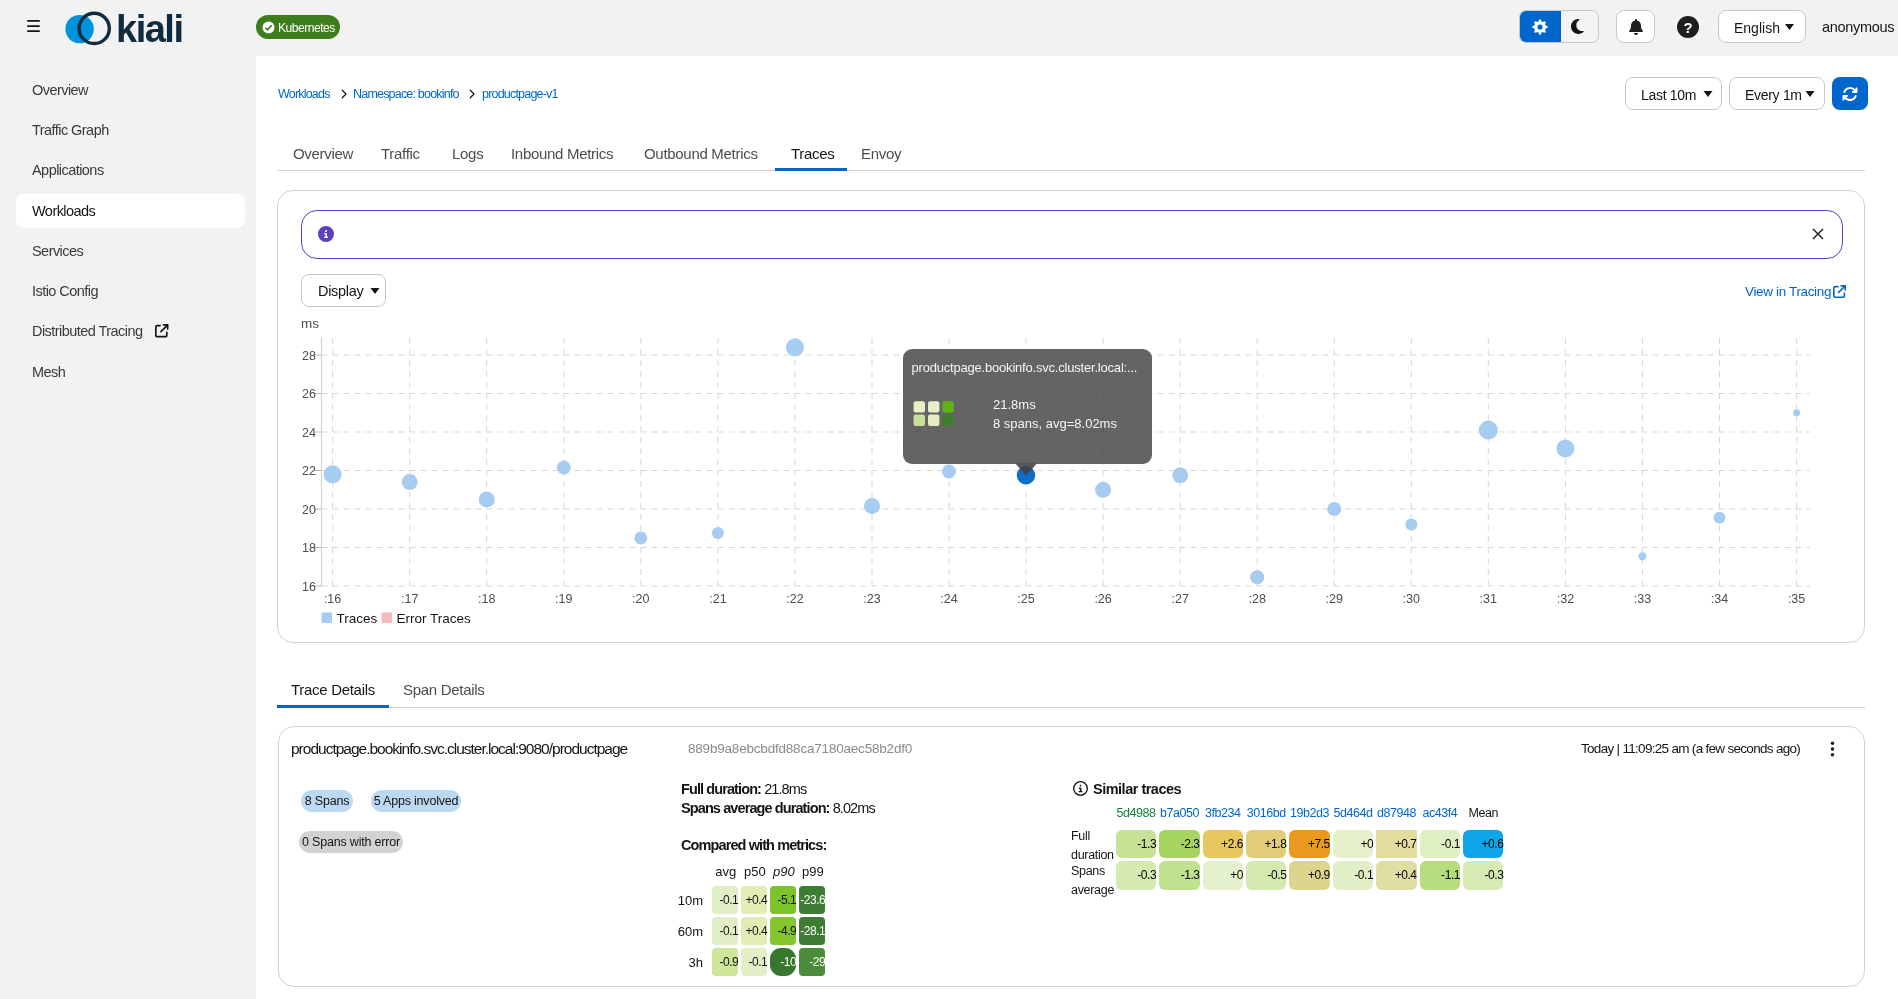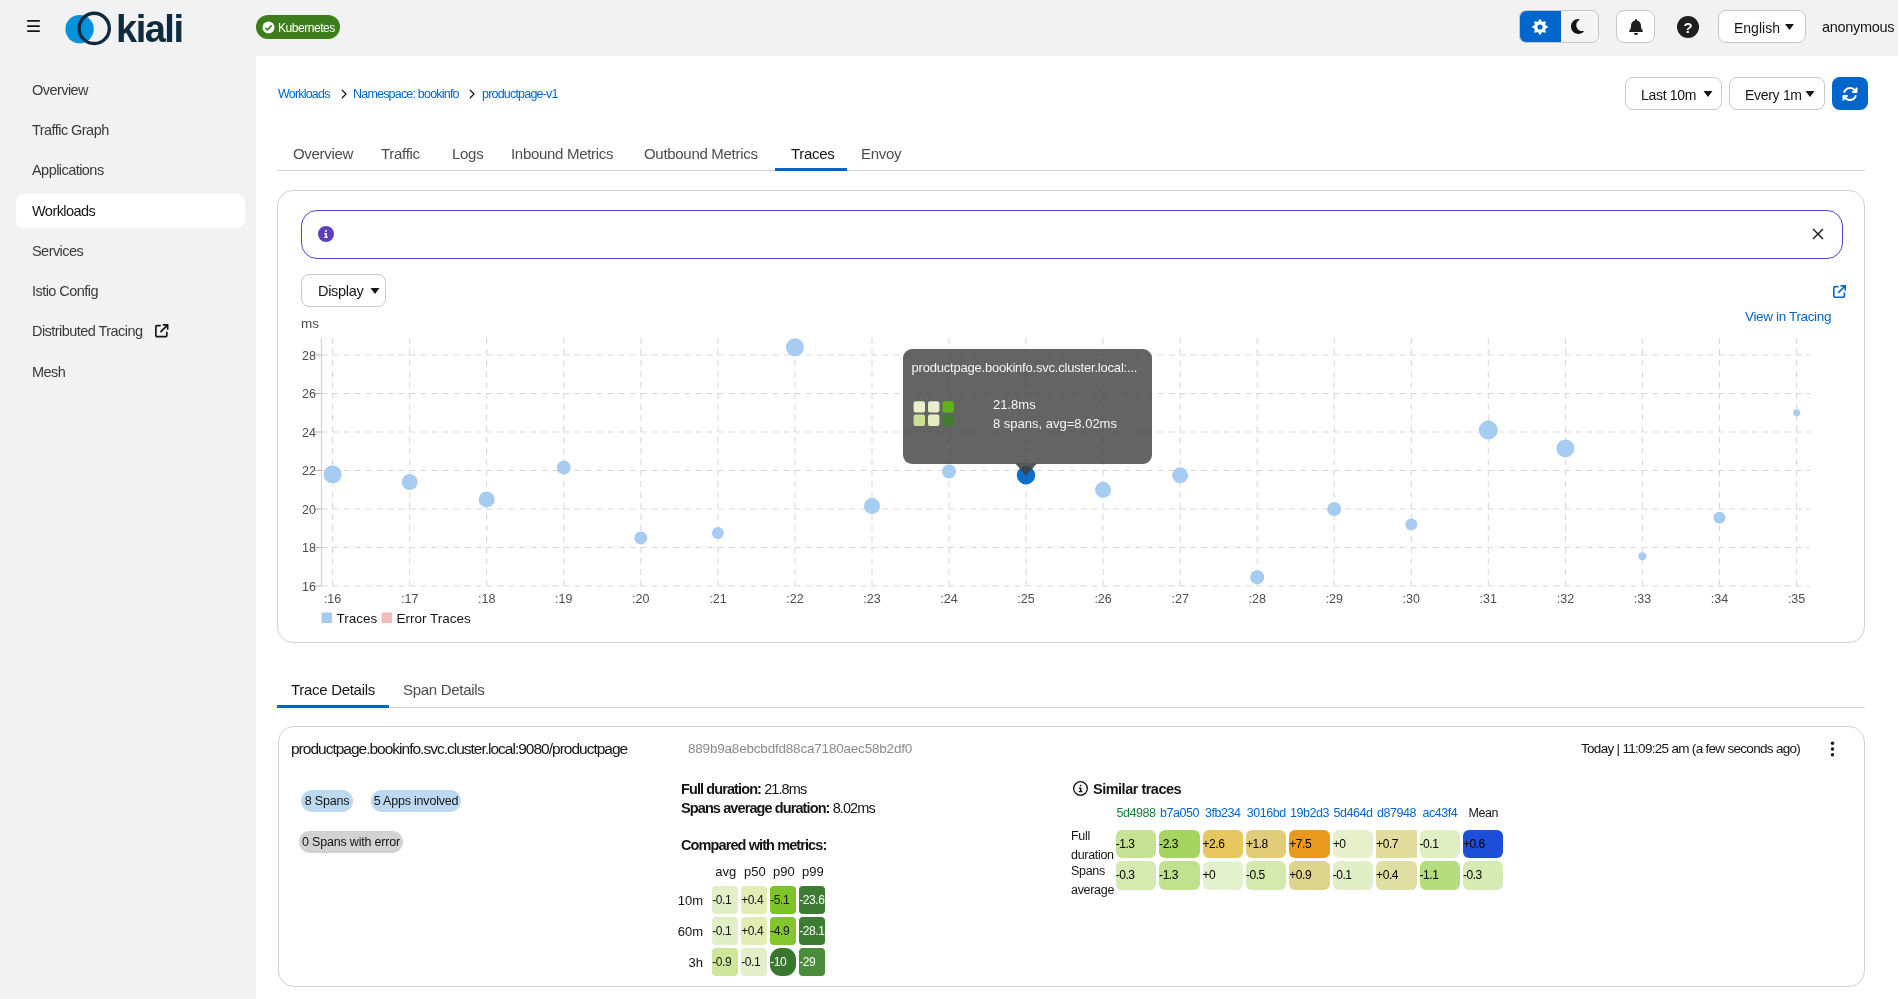--- a/index.html
+++ b/index.html
@@ -7,21 +7,21 @@
   #page { position:relative; width:1898px; height:999px; overflow:hidden; background:#fff; }
   .abs { position:absolute; }
   .masthead { left:0; top:0; width:1898px; height:56px; background:#f2f2f2; }
   .sidebar { left:0; top:56px; width:256px; height:943px; background:#f2f2f2; }
   .navitem { position:absolute; left:32px; font-size:14.5px; letter-spacing:-0.55px; color:#3a3a3a; }
   .navsel { position:absolute; left:16px; width:229px; height:34px; background:#fff; border-radius:8px; }
   .btn { position:absolute; background:#fff; border:1px solid #c7c7c7; border-radius:8px; font-size:14px; color:#151515; }
   .link { color:#0066cc; }
   .tab { font-size:15px; letter-spacing:-0.3px; color:#4d4d4d; }
   .pill { height:22px; border-radius:11px; font-size:12.5px; letter-spacing:-0.2px; color:#151515; text-align:center; line-height:22px; }
-  .cell { border-radius:4px; font-size:12px; letter-spacing:-0.45px; text-align:left; }
+  .cell { border-radius:4px; font-size:12px; letter-spacing:-0.45px; text-align:right; }
   .ctr { text-align:center; }
 </style>
 </head>
 <body>
 <div id="page">
 
   <div class="abs masthead"></div>
   <svg class="abs" style="left:27px;top:19px" width="14" height="15">
     <rect x="0" y="1" width="13" height="1.8" rx="0.9" fill="#151515"></rect>
     <rect x="0" y="6.2" width="13" height="1.8" rx="0.9" fill="#151515"></rect>
@@ -127,21 +127,21 @@
   </svg>
   <svg class="abs" style="left:1812px;top:228px" width="12" height="12" viewBox="0 0 12 12">
     <path d="M1 1 L11 11 M11 1 L1 11" stroke="#151515" stroke-width="1.4"></path>
   </svg>
 
   <div class="btn" style="left:301px;top:274px;width:85px;height:33px;"></div>
   <div class="abs" style="left:318px;top:283px;font-size:14.5px;letter-spacing:-0.3px;color:#151515;">Display</div>
   <svg class="abs" style="left:370px;top:287px" width="10" height="8">
       <path d="M0.5 1 L9.5 1 L5 7 Z" fill="#151515"></path>
     </svg>
-  <div class="abs link" style="left:1745px;top:284px;font-size:13.5px;letter-spacing:-0.35px;margin-top:25px;">View in Tracing</div>
+  <div class="abs link" style="left:1745px;top:284px;font-size:13.5px;letter-spacing:-0.35px;">View in Tracing</div>
   <svg class="abs" style="left:1833px;top:285px" width="13" height="13" viewBox="0 0 512 512">
     <path fill="#0066cc" d="M320 0c-17.7 0-32 14.3-32 32s14.3 32 32 32h82.7L201.4 265.4c-12.5 12.5-12.5 32.8 0 45.3s32.8 12.5 45.3 0L448 109.3V192c0 17.7 14.3 32 32 32s32-14.3 32-32V32c0-17.7-14.3-32-32-32H320zM80 32C35.8 32 0 67.8 0 112V432c0 44.2 35.8 80 80 80H400c44.2 0 80-35.8 80-80V320c0-17.7-14.3-32-32-32s-32 14.3-32 32V432c0 8.8-7.2 16-16 16H80c-8.8 0-16-7.2-16-16V112c0-8.8 7.2-16 16-16H192c17.7 0 32-14.3 32-32s-14.3-32-32-32H80z"></path>
   </svg>
 
   <svg class="abs" style="left:290px;top:315px" width="1530" height="320" viewBox="0 0 1530 320" font-family="Liberation Sans, sans-serif">
   <text x="11" y="13" font-size="13.5" fill="#4d4d4d">ms</text>
   <path d="M31.5 23 V 271" stroke="#d2d2d2" stroke-width="1.2" fill="none"></path>
   <path d="M23.5 40.0 H 31.5" stroke="#b8b8b8" stroke-width="1" fill="none"></path>
   <path d="M31.5 40.0 H 1520" stroke="#d7d7d7" stroke-width="1" stroke-dasharray="6 5" fill="none"></path>
   <text x="26" y="44.5" font-size="12.5" fill="#4d4d4d" text-anchor="end">28</text>
@@ -258,21 +258,21 @@
       <circle cx="2.5" cy="13.8" r="1.7" fill="#151515"></circle>
     </svg>
   <div class="abs pill" style="left:301px;top:790px;width:52px;background:#bdd9f2;">8 Spans</div>
   <div class="abs pill" style="left:371px;top:790px;width:90px;background:#bdd9f2;">5 Apps involved</div>
   <div class="abs pill" style="left:299px;top:831px;width:104px;background:#d2d2d2;">0 Spans with error</div>
   <div class="abs" style="left:681px;top:781px;font-size:14.5px;letter-spacing:-0.9px;color:#151515;"><b>Full duration:</b> 21.8ms</div>
   <div class="abs" style="left:681px;top:800px;font-size:14.5px;letter-spacing:-0.9px;color:#151515;"><b>Spans average duration:</b> 8.02ms</div>
   <div class="abs" style="left:681px;top:837px;font-size:14.5px;letter-spacing:-0.9px;font-weight:bold;color:#151515;">Compared with metrics:</div>
   <div class="abs ctr" style="left:705.8px;top:864px;width:40px;font-size:13px;color:#151515;">avg</div>
   <div class="abs ctr" style="left:734.8px;top:864px;width:40px;font-size:13px;color:#151515;">p50</div>
-  <div class="abs ctr" style="left:763.8px;top:864px;width:40px;font-size:13px;color:#151515;">p90</div>
+  <div class="abs ctr" style="left:763.8px;top:864px;width:40px;font-size:13px;color:#151515;font-style:italic;">p90</div>
   <div class="abs ctr" style="left:792.8px;top:864px;width:40px;font-size:13px;color:#151515;">p99</div>
   <div class="abs" style="left:653px;top:892.5px;width:50px;font-size:13px;color:#151515;text-align:right;">10m</div>
   <div class="abs cell" style="left:712.3px;top:885.75px;width:26px;height:28.5px;background:#e2eec6;color:#151515;line-height:28.5px;">-0.1</div>
   <div class="abs cell" style="left:741.3px;top:885.75px;width:26px;height:28.5px;background:#e3ecb2;color:#151515;line-height:28.5px;">+0.4</div>
   <div class="abs cell" style="left:770.3px;top:885.75px;width:26px;height:28.5px;background:#7dc42a;color:#151515;line-height:28.5px;">-5.1</div>
   <div class="abs cell" style="left:799.3px;top:885.75px;width:26px;height:28.5px;background:#3d7c33;color:#fff;line-height:28.5px;">-23.6</div>
   <div class="abs" style="left:653px;top:923.5px;width:50px;font-size:13px;color:#151515;text-align:right;">60m</div>
   <div class="abs cell" style="left:712.3px;top:916.75px;width:26px;height:28.5px;background:#e2eec6;color:#151515;line-height:28.5px;">-0.1</div>
   <div class="abs cell" style="left:741.3px;top:916.75px;width:26px;height:28.5px;background:#e3ecb2;color:#151515;line-height:28.5px;">+0.4</div>
   <div class="abs cell" style="left:770.3px;top:916.75px;width:26px;height:28.5px;background:#83c62e;color:#151515;line-height:28.5px;">-4.9</div>
@@ -298,21 +298,21 @@
   <div class="abs" style="left:1071px;top:827px;font-size:12.5px;letter-spacing:-0.3px;color:#151515;line-height:19px;">Full<br>duration</div>
   <div class="abs" style="left:1071px;top:862px;font-size:12.5px;letter-spacing:-0.3px;color:#151515;line-height:19px;">Spans<br>average</div>
   <div class="abs cell" style="left:1115.7px;top:829.6px;width:40.5px;height:28.8px;background:#c8e295;line-height:28.8px;border-radius:6px;">-1.3</div>
   <div class="abs cell" style="left:1159.1px;top:829.6px;width:40.5px;height:28.8px;background:#a6d55f;line-height:28.8px;border-radius:6px;">-2.3</div>
   <div class="abs cell" style="left:1202.5px;top:829.6px;width:40.5px;height:28.8px;background:#e8c75e;line-height:28.8px;border-radius:6px;">+2.6</div>
   <div class="abs cell" style="left:1245.9px;top:829.6px;width:40.5px;height:28.8px;background:#e1cc79;line-height:28.8px;border-radius:6px;">+1.8</div>
   <div class="abs cell" style="left:1289.3px;top:829.6px;width:40.5px;height:28.8px;background:#e99a1e;line-height:28.8px;border-radius:6px;">+7.5</div>
   <div class="abs cell" style="left:1332.7px;top:829.6px;width:40.5px;height:28.8px;background:#e6f0ca;line-height:28.8px;border-radius:6px;">+0</div>
   <div class="abs cell" style="left:1376.1px;top:829.6px;width:40.5px;height:28.8px;background:#e2dc9d;line-height:28.8px;border-radius:0;">+0.7</div>
   <div class="abs cell" style="left:1419.5px;top:829.6px;width:40.5px;height:28.8px;background:#e0eec3;line-height:28.8px;border-radius:6px;">-0.1</div>
-  <div class="abs cell" style="left:1462.9px;top:829.6px;width:40.5px;height:28.8px;background:#1d4ed8;line-height:28.8px;border-radius:6px;">+0.6</div>
+  <div class="abs cell" style="left:1462.9px;top:829.6px;width:40.5px;height:28.8px;background:#0ea5e9;line-height:28.8px;border-radius:6px;">+0.6</div>
   <div class="abs cell" style="left:1115.7px;top:860.9px;width:40.5px;height:28.8px;background:#d5eab1;line-height:28.8px;border-radius:6px;">-0.3</div>
   <div class="abs cell" style="left:1159.1px;top:860.9px;width:40.5px;height:28.8px;background:#c0e18d;line-height:28.8px;border-radius:6px;">-1.3</div>
   <div class="abs cell" style="left:1202.5px;top:860.9px;width:40.5px;height:28.8px;background:#e4f1cd;line-height:28.8px;border-radius:6px;">+0</div>
   <div class="abs cell" style="left:1245.9px;top:860.9px;width:40.5px;height:28.8px;background:#d4e9ae;line-height:28.8px;border-radius:6px;">-0.5</div>
   <div class="abs cell" style="left:1289.3px;top:860.9px;width:40.5px;height:28.8px;background:#ddd58c;line-height:28.8px;border-radius:6px;">+0.9</div>
   <div class="abs cell" style="left:1332.7px;top:860.9px;width:40.5px;height:28.8px;background:#e1efc6;line-height:28.8px;border-radius:6px;">-0.1</div>
   <div class="abs cell" style="left:1376.1px;top:860.9px;width:40.5px;height:28.8px;background:#e0dfa3;line-height:28.8px;border-radius:6px;">+0.4</div>
   <div class="abs cell" style="left:1419.5px;top:860.9px;width:40.5px;height:28.8px;background:#b5dd7d;line-height:28.8px;border-radius:6px;">-1.1</div>
   <div class="abs cell" style="left:1462.9px;top:860.9px;width:40.5px;height:28.8px;background:#d6ebb3;line-height:28.8px;border-radius:6px;">-0.3</div>
 </div>

